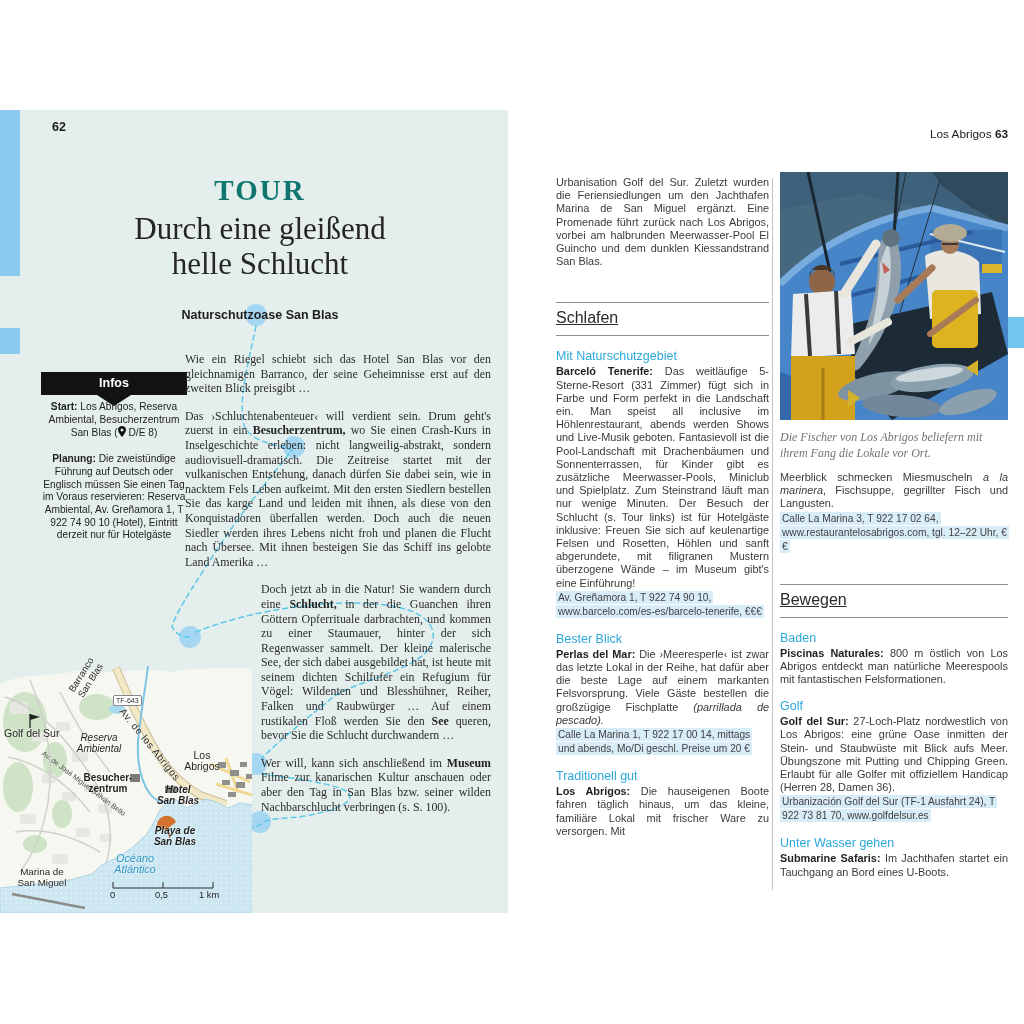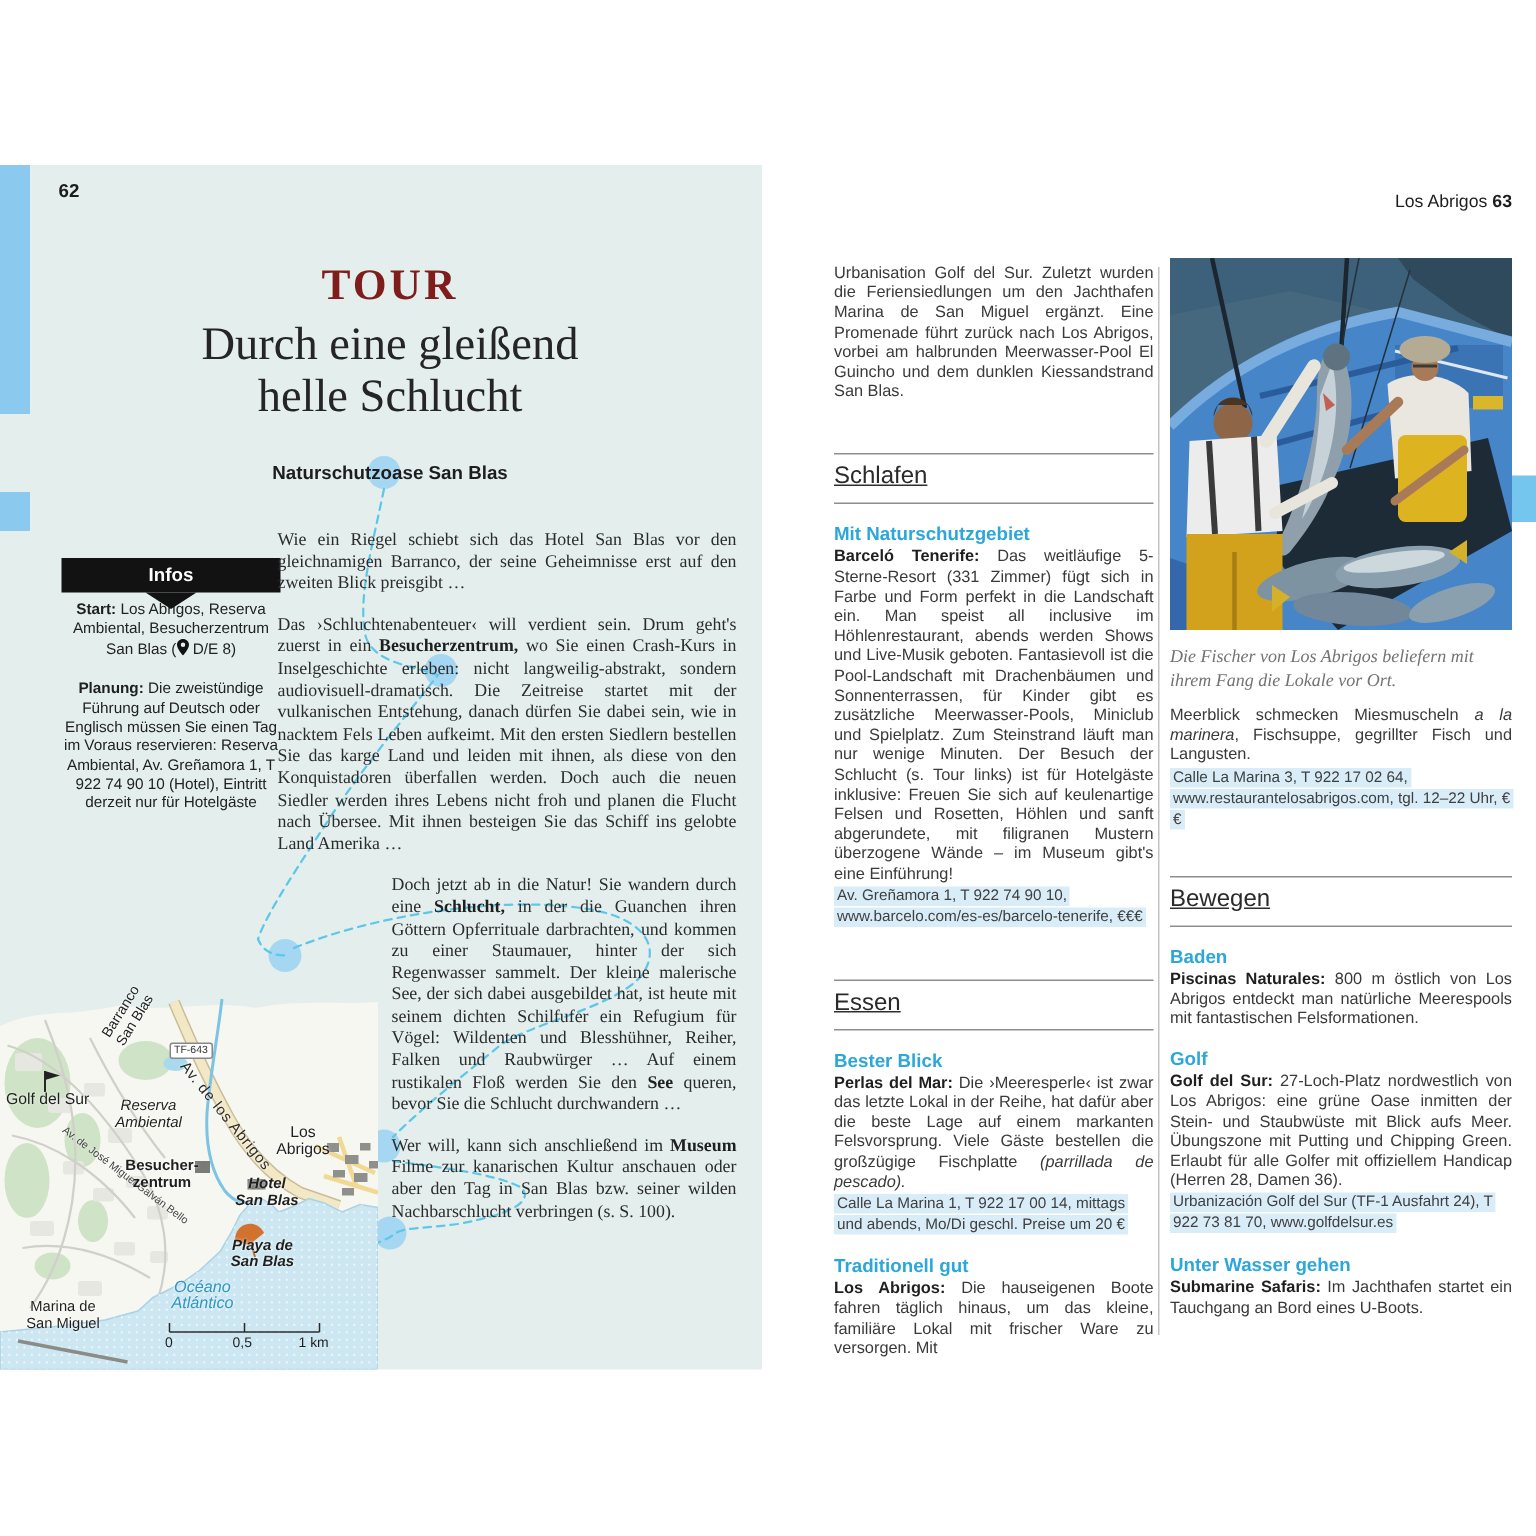--- a/index.html
+++ b/index.html
@@ -3,24 +3,24 @@
 <meta charset="utf-8">
 <style>
   html,body{margin:0;padding:0;background:#ffffff;}
   .canvas{position:relative;width:1024px;height:1024px;background:#ffffff;overflow:hidden;
           font-family:"Liberation Sans",sans-serif;color:#2e2e2e;}
   .abs{position:absolute;}
   
   .left-page{left:0;top:110px;width:508px;height:803px;background:#e4efed;}
   .bar-left{left:0;top:0;width:20px;height:166px;background:#8bc9ee;}
   .sq-left{left:0;top:218px;width:20px;height:26px;background:#8bc9ee;}
-  .pagenum-left{left:39px;top:10px;font-size:12.5px;font-weight:700;color:#1c1c1c;}
+  .pagenum-left{left:52px;top:10px;font-size:12.5px;font-weight:700;color:#1c1c1c;}
   .route-svg{left:0;top:0;width:508px;height:803px;pointer-events:none;}
   .title-block{left:90px;top:64px;width:340px;text-align:center;z-index:4;}
-  .kicker{font-family:"Liberation Serif",serif;font-weight:700;font-size:29px;letter-spacing:2px;color:#7f1d1d;}
+  .kicker{font-family:"Liberation Serif",serif;font-weight:700;font-size:29px;letter-spacing:2px;color:#0f766e;}
   .big-title{font-family:"Liberation Serif",serif;font-size:31px;line-height:35px;color:#252525;
              white-space:pre-line;margin-top:4px;}
   .subtitle{margin-top:27px;font-size:12.5px;font-weight:700;color:#1d1d1d;position:relative;z-index:4;}
   .infos{left:41px;top:262px;width:146px;text-align:center;z-index:4;}
   .infos-head{background:#121212;color:#ffffff;font-weight:700;font-size:12.5px;
               padding:4px 0 5px;position:relative;}
   .infos-notch{position:absolute;left:50%;bottom:-11px;margin-left:-17px;width:0;height:0;
                border-left:17px solid transparent;border-right:17px solid transparent;
                border-top:11px solid #121212;}
   .infos-body{margin-top:6px;font-size:10.2px;line-height:12.7px;color:#222222;}
@@ -55,21 +55,21 @@
   
   .rp-header{left:700px;top:127px;width:308px;text-align:right;font-size:11.8px;color:#1d1d1d;}
   .rp-header b{font-weight:700;}
   .col1{left:556px;top:176px;width:213px;}
   .col2{left:780px;top:172px;width:228px;}
   .divider{left:772px;top:178px;width:1px;height:712px;background:#c3c3c3;}
   .tab-right{left:1004px;top:317px;width:20px;height:31px;background:#74c6ee;}
   .rbody{font-size:10.9px;line-height:13.2px;text-align:justify;color:#3a3a3a;margin:0;}
   .sec{margin-top:34px;border-top:1px solid #8e8e8e;border-bottom:1px solid #8e8e8e;padding:6px 0 8px;text-decoration:underline;}
   .sec h2{margin:0;font-size:16px;font-weight:400;color:#2a2a2a;}
-  .subhead{margin-top:13px;font-size:12.5px;font-weight:700;color:#2ba7db;}
+  .subhead{margin-top:13px;font-size:12.5px;font-weight:400;color:#2ba7db;}
   .ebody{margin-top:2px;}
   .contact{margin-top:1px;font-size:10.2px;line-height:14px;color:#3f3f3f;text-align:left;}
   .hl{background:#d9edf8;padding:1px 2px;-webkit-box-decoration-break:clone;box-decoration-break:clone;}
   .photo{width:228px;height:248px;display:block;}
   .caption{margin:10px 0 0;font-family:"Liberation Serif",serif;font-style:italic;
            font-size:12px;line-height:15.5px;color:#737373;text-align:left;}
   .cont{margin-top:10px;}
   .sec2{margin-top:30px;}
   .seg-b{font-weight:700;color:#1f1f1f;}
 </style>
@@ -248,23 +248,20 @@
   <div class="abs col1">
     <p class="rbody">Urbanisation Golf del Sur. Zuletzt wurden die Feriensiedlungen um den Jachthafen Marina de San Miguel ergänzt. Eine Promenade führt zurück nach Los Abrigos, vorbei am halbrunden Meerwasser-Pool El Guincho und dem dunklen Kiessandstrand San Blas.</p>
 
     <div class="sec">
       <h2>Schlafen</h2>
     </div>
     <div class="subhead">Mit Naturschutzgebiet</div>
     <p class="rbody ebody"><span class="seg-b">Barceló Tenerife:</span><span> Das weitläufige 5-Sterne-Resort (331 Zimmer) fügt sich in Farbe und Form perfekt in die Landschaft ein. Man speist all inclusive im Höhlenrestaurant, abends werden Shows und Live-Musik geboten. Fantasievoll ist die Pool-Landschaft mit Drachenbäumen und Sonnenterrassen, für Kinder gibt es zusätzliche Meerwasser-Pools, Miniclub und Spielplatz. Zum Steinstrand läuft man nur wenige Minuten. Der Besuch der Schlucht (s. Tour links) ist für Hotelgäste inklusive: Freuen Sie sich auf keulenartige Felsen und Rosetten, Höhlen und sanft abgerundete, mit filigranen Mustern überzogene Wände – im Museum gibt's eine Einführung!</span></p>
     <div class="contact"><span class="hl">Av. Greñamora 1, T 922 74 90 10, www.barcelo.com/es-es/barcelo-tenerife, €€€</span></div>
 
-    <div class="sec">
-      <h2>Essen</h2>
-    </div>
     <div class="subhead">Bester Blick</div>
     <p class="rbody ebody"><span class="seg-b">Perlas del Mar:</span><span> Die ›Meeresperle‹ ist zwar das letzte Lokal in der Reihe, hat dafür aber die beste Lage auf einem markanten Felsvorsprung. Viele Gäste bestellen die großzügige Fischplatte </span><span style="font-style: italic;">(parrillada de pescado).</span></p>
     <div class="contact"><span class="hl">Calle La Marina 1, T 922 17 00 14, mittags und abends, Mo/Di geschl. Preise um 20 €</span></div>
 
     <div class="subhead">Traditionell gut</div>
     <p class="rbody ebody"><span class="seg-b">Los Abrigos:</span><span> Die hauseigenen Boote fahren täglich hinaus, um das kleine, familiäre Lokal mit frischer Ware zu versorgen. Mit</span></p>
   </div>
 
   <div class="abs col2">
     <svg class="photo" viewBox="0 0 228 248">

